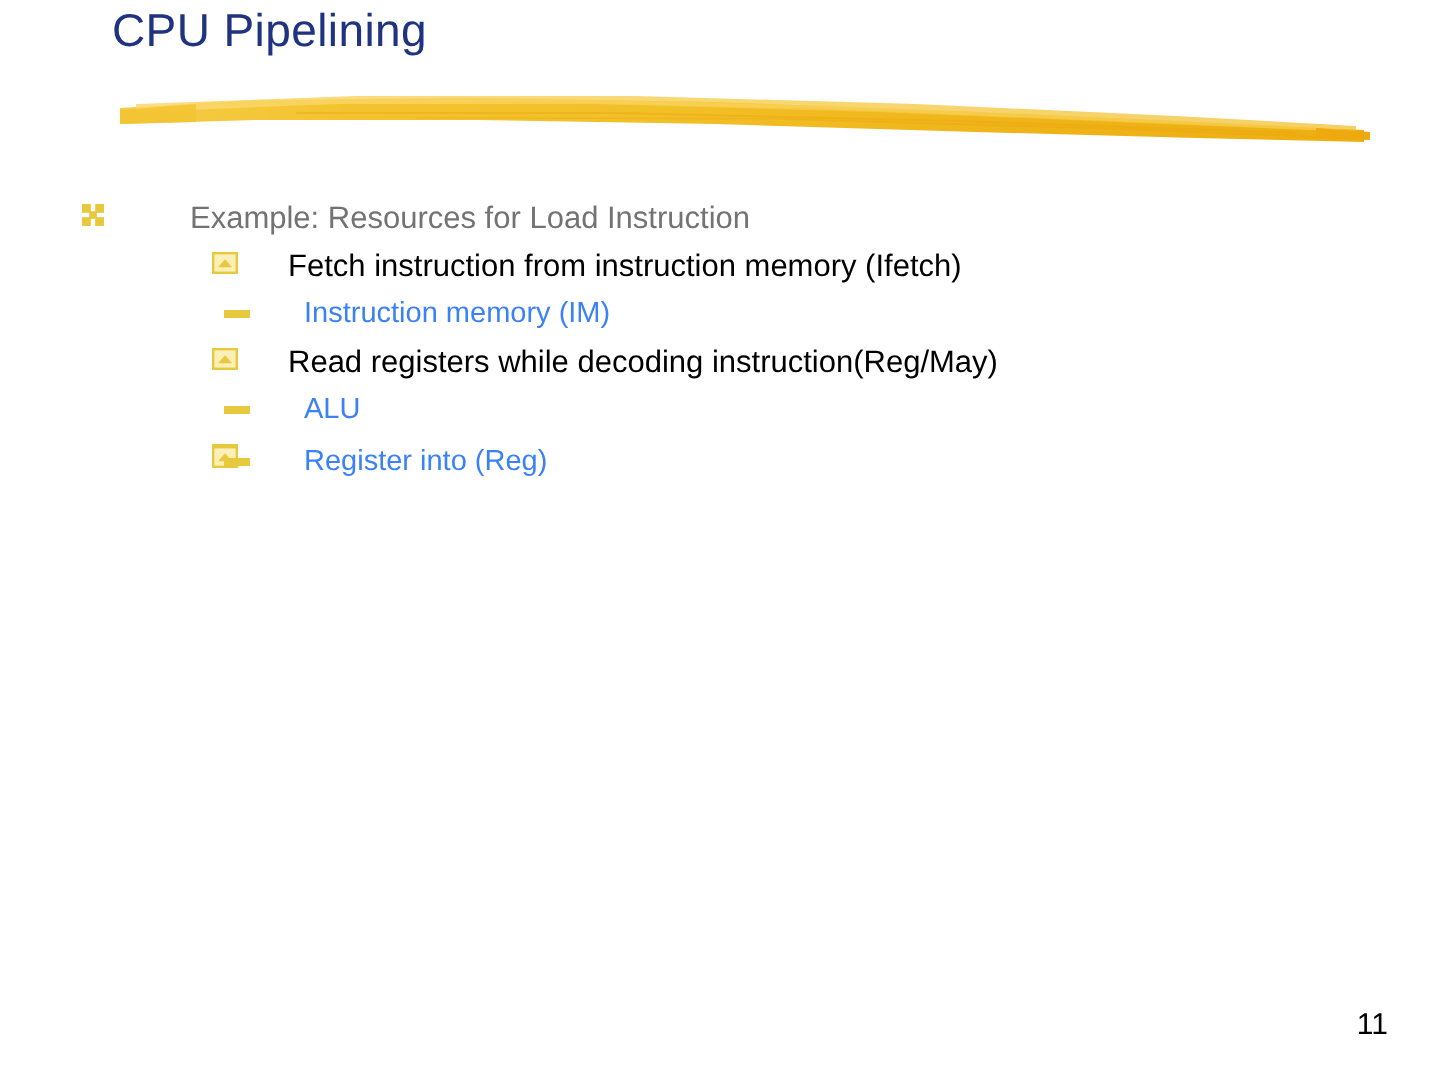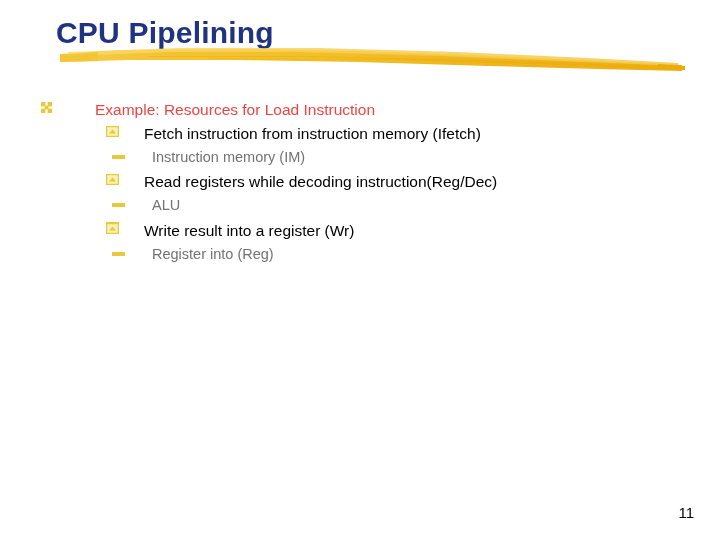--- a/index.html
+++ b/index.html
@@ -13,23 +13,23 @@
     height: 540px;
     background: #ffffff;
     overflow: hidden;
     font-family: "Liberation Sans", sans-serif;
   }
 
   
   .title {
     position: absolute;
     left: 56px;
-    top: 16px;
-    font-size: 30px;
-    font-weight: bold;
+    top: 2px;
+    font-size: 23px;
+    font-weight: normal;
     color: #1F3380;
     letter-spacing: 0.2px;
     white-space: nowrap;
   }
 
   
   .brush {
     position: absolute;
     left: 58px;
     top: 40px;
@@ -56,21 +56,21 @@
     position: absolute;
     top: 0;
     line-height: 1;
   }
 
   
   .lvl1 {
     padding-left: 95px;
     padding-bottom: 1px;
     font-size: 15.5px;
-    color: #ef4444;
+    color: #737373;
     line-height: 23px;
   }
   .lvl1 .bullet {
     left: 41px;
     top: 4px;
   }
   
   .lvl2 {
     padding-left: 112px;
     padding-bottom: 1px;
@@ -81,21 +81,21 @@
   }
   .lvl2 .bullet {
     left: 74px;
     top: 4px;
   }
   
   .lvl3 {
     padding-left: 152px;
     padding-bottom: 1px;
     font-size: 14.5px;
-    color: #737373;
+    color: #3b82f6;
     line-height: 23px;
   }
   .lvl3 .bullet {
     left: 112px;
     top: 3px;
   }
 
   
   .glyph-clover {
     display: block;
@@ -196,21 +196,21 @@
       <span>Instruction memory (IM)</span>
     </div>
 
     <div class="row lvl2">
       <span class="bullet">
         <svg class="glyph-boxchevron" viewBox="0 0 13 11">
           <rect x="0.5" y="0.5" width="12" height="10" fill="#FBF0B8" stroke="#E8C83C" stroke-width="1.4"></rect>
           <path d="M3,7.6 L6.5,3.6 L10,7.6 Z" fill="#E8C83C"></path>
         </svg>
       </span>
-      <span>Read registers while decoding instruction(Reg/Dec)</span>
+      <span>Read registers while decoding instruction(Reg/May)</span>
     </div>
 
 
 
     <div class="row lvl3">
       <span class="bullet">
         <span class="glyph-dash"></span>
       </span>
       <span>ALU</span>
     </div>
@@ -225,21 +225,20 @@
     </div>
 
 
     <div class="row lvl2">
       <span class="bullet">
         <svg class="glyph-boxchevron" viewBox="0 0 13 11">
           <rect x="0.5" y="0.5" width="12" height="10" fill="#FBF0B8" stroke="#E8C83C" stroke-width="1.4"></rect>
           <path d="M3,7.6 L6.5,3.6 L10,7.6 Z" fill="#E8C83C"></path>
         </svg>
       </span>
-      <span>Write result into a register (Wr)</span>
     </div>
 
     <div class="row lvl3">
       <span class="bullet">
         <span class="glyph-dash"></span>
       </span>
       <span>Register into (Reg)</span>
     </div>
 
   </div>

